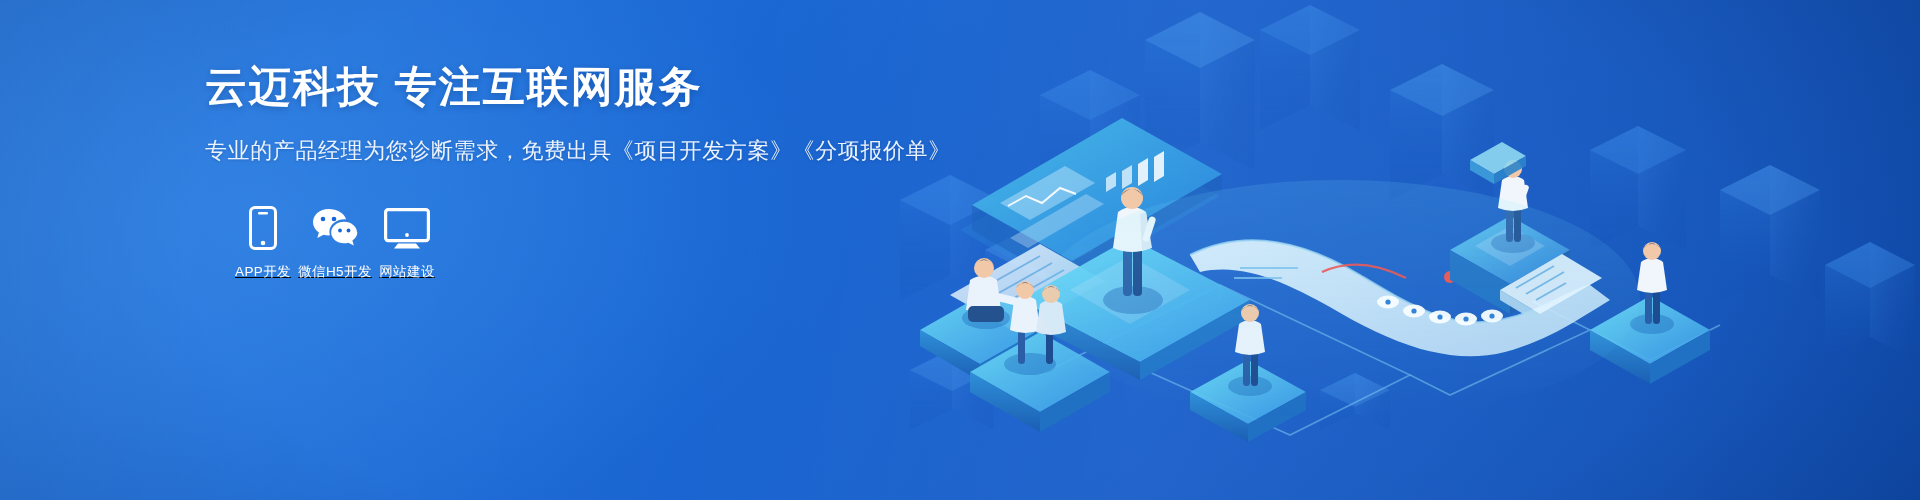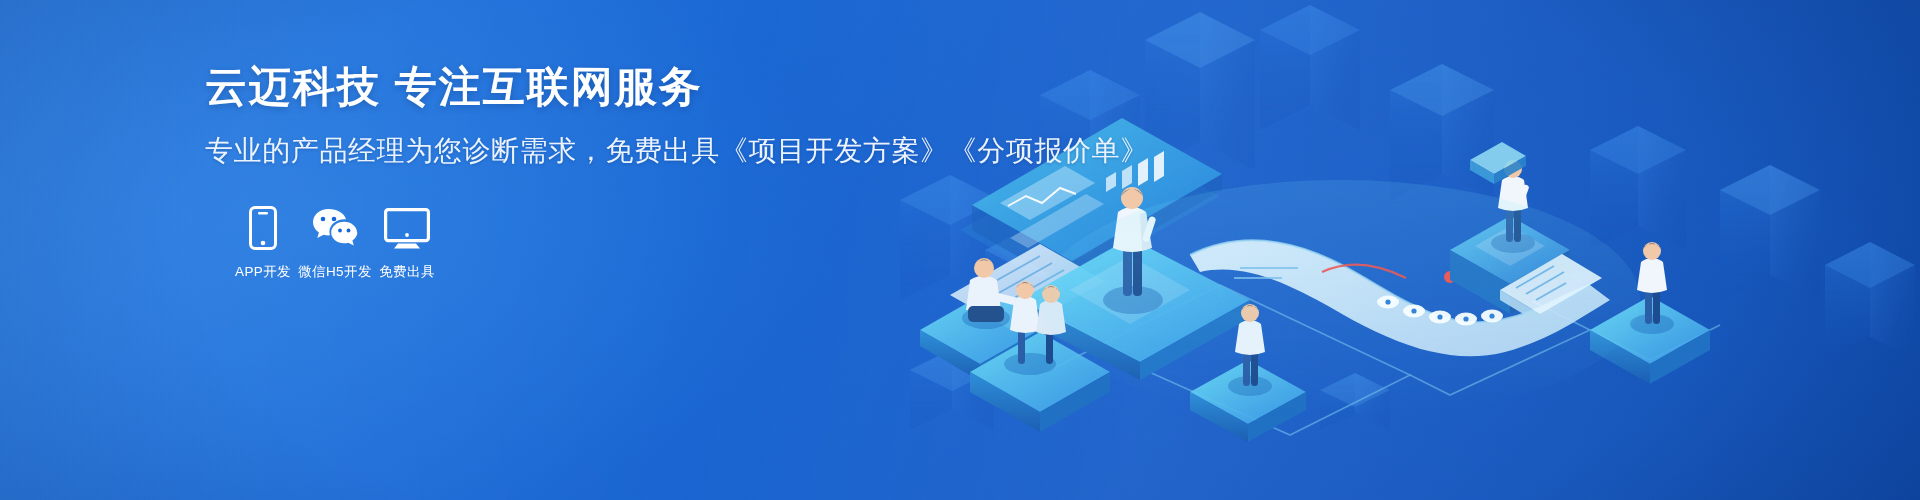--- a/index.html
+++ b/index.html
@@ -29,27 +29,27 @@
 
   
   .content { position:absolute; left:205px; top:62px; width:720px; z-index:6; }
   .headline {
     color:#ffffff; font-size:42px; font-weight:bold; letter-spacing:2px;
     line-height:1.18; white-space:nowrap;
     text-shadow:0 2px 6px rgba(3,35,88,.28);
   }
   .subtitle { margin-top:22px; }
   .sub-line {
-    color:#eaf3ff; font-size:28px; line-height:34px; letter-spacing:.6px;
+    color:#eaf3ff; font-size:22px; line-height:34px; letter-spacing:.6px;
     white-space:nowrap; text-shadow:0 1px 3px rgba(3,35,88,.25);
   }
 
   
   .services { display:flex; margin-top:34px; margin-left:22px; }
-  .service { display:flex; flex-direction:column; align-items:center; width:72px; margin-right:0; }
+  .service { display:flex; flex-direction:column; align-items:center; width:72px; margin-right:0;text-decoration:underline; }
   .service .ic { height:48px; display:flex; align-items:flex-end; justify-content:center; }
   .service .ic svg { display:block; }
   .service .lbl {
     margin-top:13px; color:#ffffff; font-size:13.5px; white-space:nowrap; letter-spacing:.4px;
   }
 
   
   .art { position:absolute; right:0; top:0; width:1030px; height:500px; z-index:4; }
   .art svg { display:block; }
 </style>
@@ -358,19 +358,19 @@
       </div>
 
       <div class="service">
         <span class="ic">
           <svg width="46" height="42" viewBox="0 0 46 42" xmlns="http://www.w3.org/2000/svg">
             <rect x="1.6" y="1.6" width="42.8" height="31" rx="2.6" fill="none" stroke="#ffffff" stroke-width="3.2"></rect>
             <circle cx="23" cy="27" r="1.9" fill="#ffffff"></circle>
             <path d="M14 35.5h18l4 5H10z" fill="#ffffff"></path>
           </svg>
         </span>
-        <span class="lbl">免费出具</span>
+        <span class="lbl">网站建设</span>
       </div>
 
 
     </div>
   </div>
 </div>
 
 </body></html>

